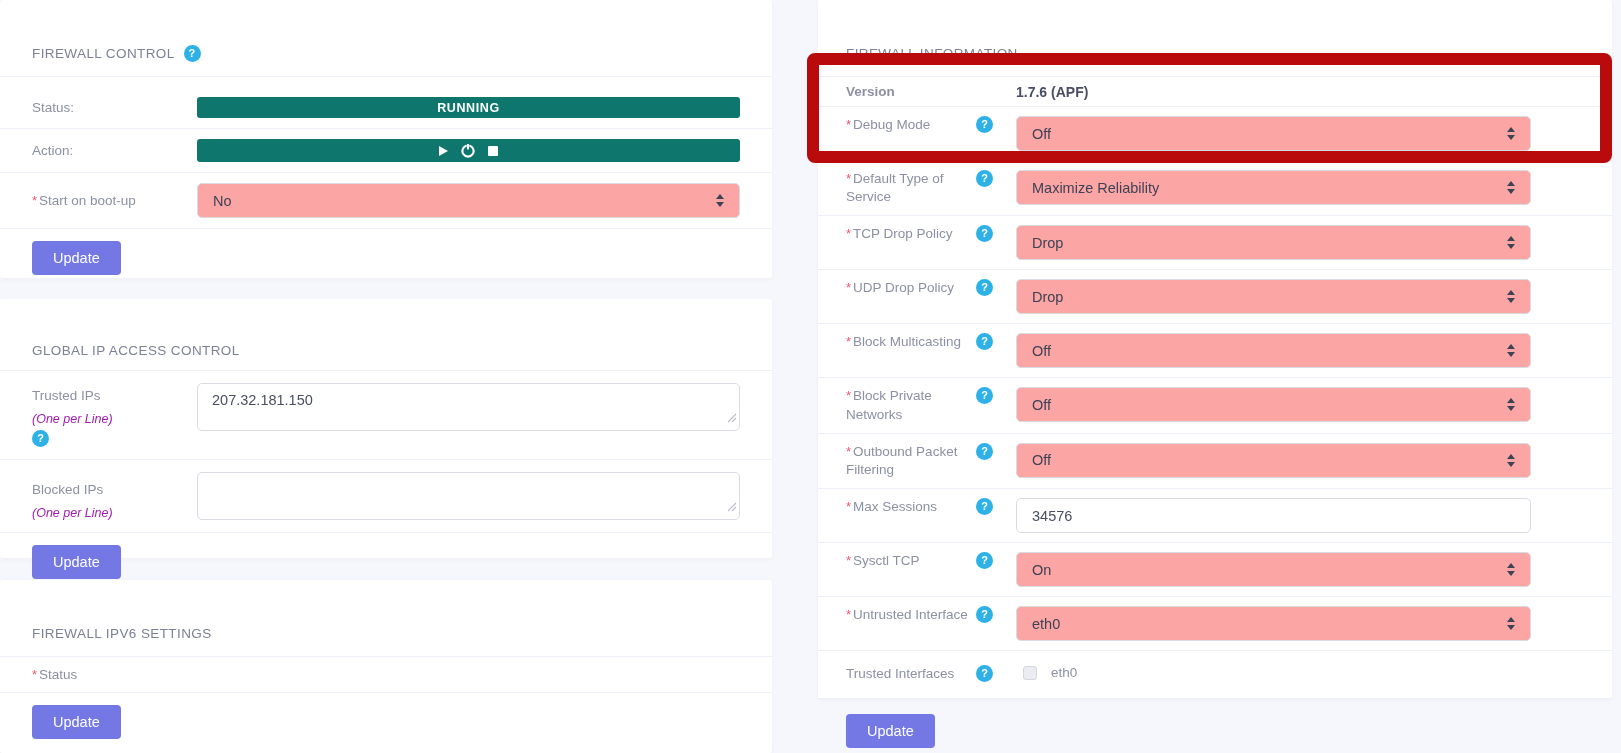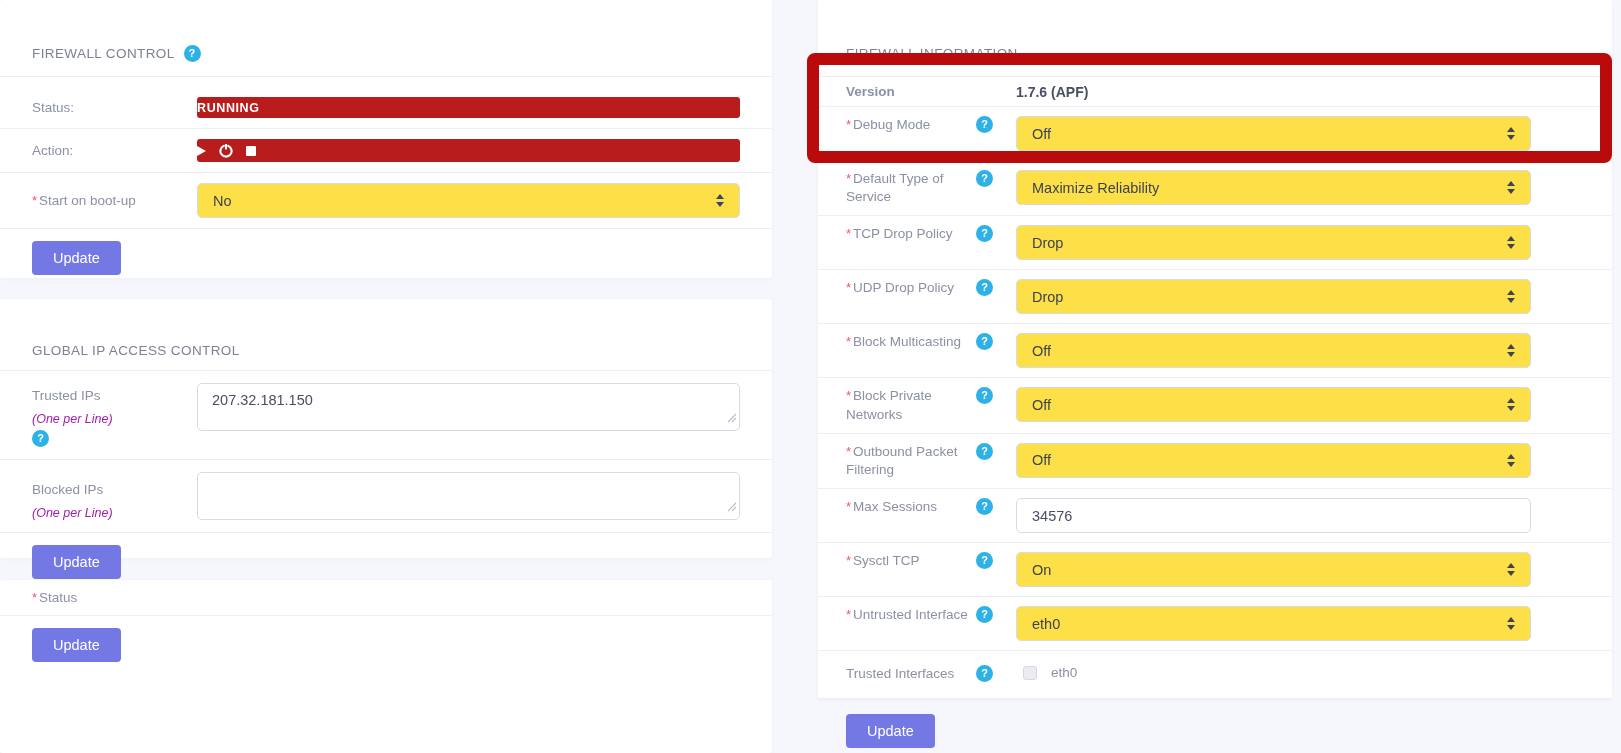--- a/index.html
+++ b/index.html
@@ -51,35 +51,35 @@
   .llabel {
     width:165px; flex:0 0 165px;
     color:#8c90a4; font-size:13.5px;
     display:flex; align-items:center; justify-content:space-between;
     padding-right:16px;
   }
   .hint { color:#a21caf; font-size:12.5px; font-style:italic; margin-top:9px; }
   .lctrl { flex:1; position:relative; }
 
   .greenbar {
-    background:#b91c1c; border-radius:3px; color:#fff;
-    display:flex; align-items:center; justify-content:flex-start;
+    background:#0f766e; border-radius:3px; color:#fff;
+    display:flex; align-items:center; justify-content:center;
   }
   .statusbar { height:21px; font-size:12.5px; font-weight:bold; letter-spacing:0.6px; }
   .actionbar { height:23px; gap:13px; cursor:pointer; }
 
   .icon-play {
     width:0; height:0;
     border-top:5.5px solid transparent; border-bottom:5.5px solid transparent;
     border-left:9px solid #fff; display:inline-block;
   }
   .icon-stop { width:10px; height:10px; background:#fff; border-radius:1px; display:inline-block; }
 
   .select {
-    height:35px; background:#fde047;
+    height:35px; background:#fca5a5;
     border:1px solid #d8dbe3; border-radius:5px;
     display:flex; align-items:center; justify-content:space-between;
     padding:0 15px;
     font-size:14.5px; color:#3d4254;
     cursor:pointer;
   }
   .updown { display:flex; flex-direction:column; align-items:center; gap:3px; }
   .updown .up {
     width:0; height:0;
     border-left:4px solid transparent; border-right:4px solid transparent;
@@ -250,20 +250,23 @@
           </svg>
       </span>
     </div>
   </div>
   <div class="btn-row">
     <button class="btn">Update</button>
   </div>
 </div>
 
 <div class="card" id="card-ipv6">
+  <div class="card-header">
+    <span>FIREWALL IPV6 SETTINGS</span>
+  </div>
   <div class="row">
     <div class="llabel">
         <span><span class="req">*</span><span>Status</span></span>
       </div>
   </div>
   <div class="btn-row">
     <button class="btn">Update</button>
   </div>
 </div>
 

